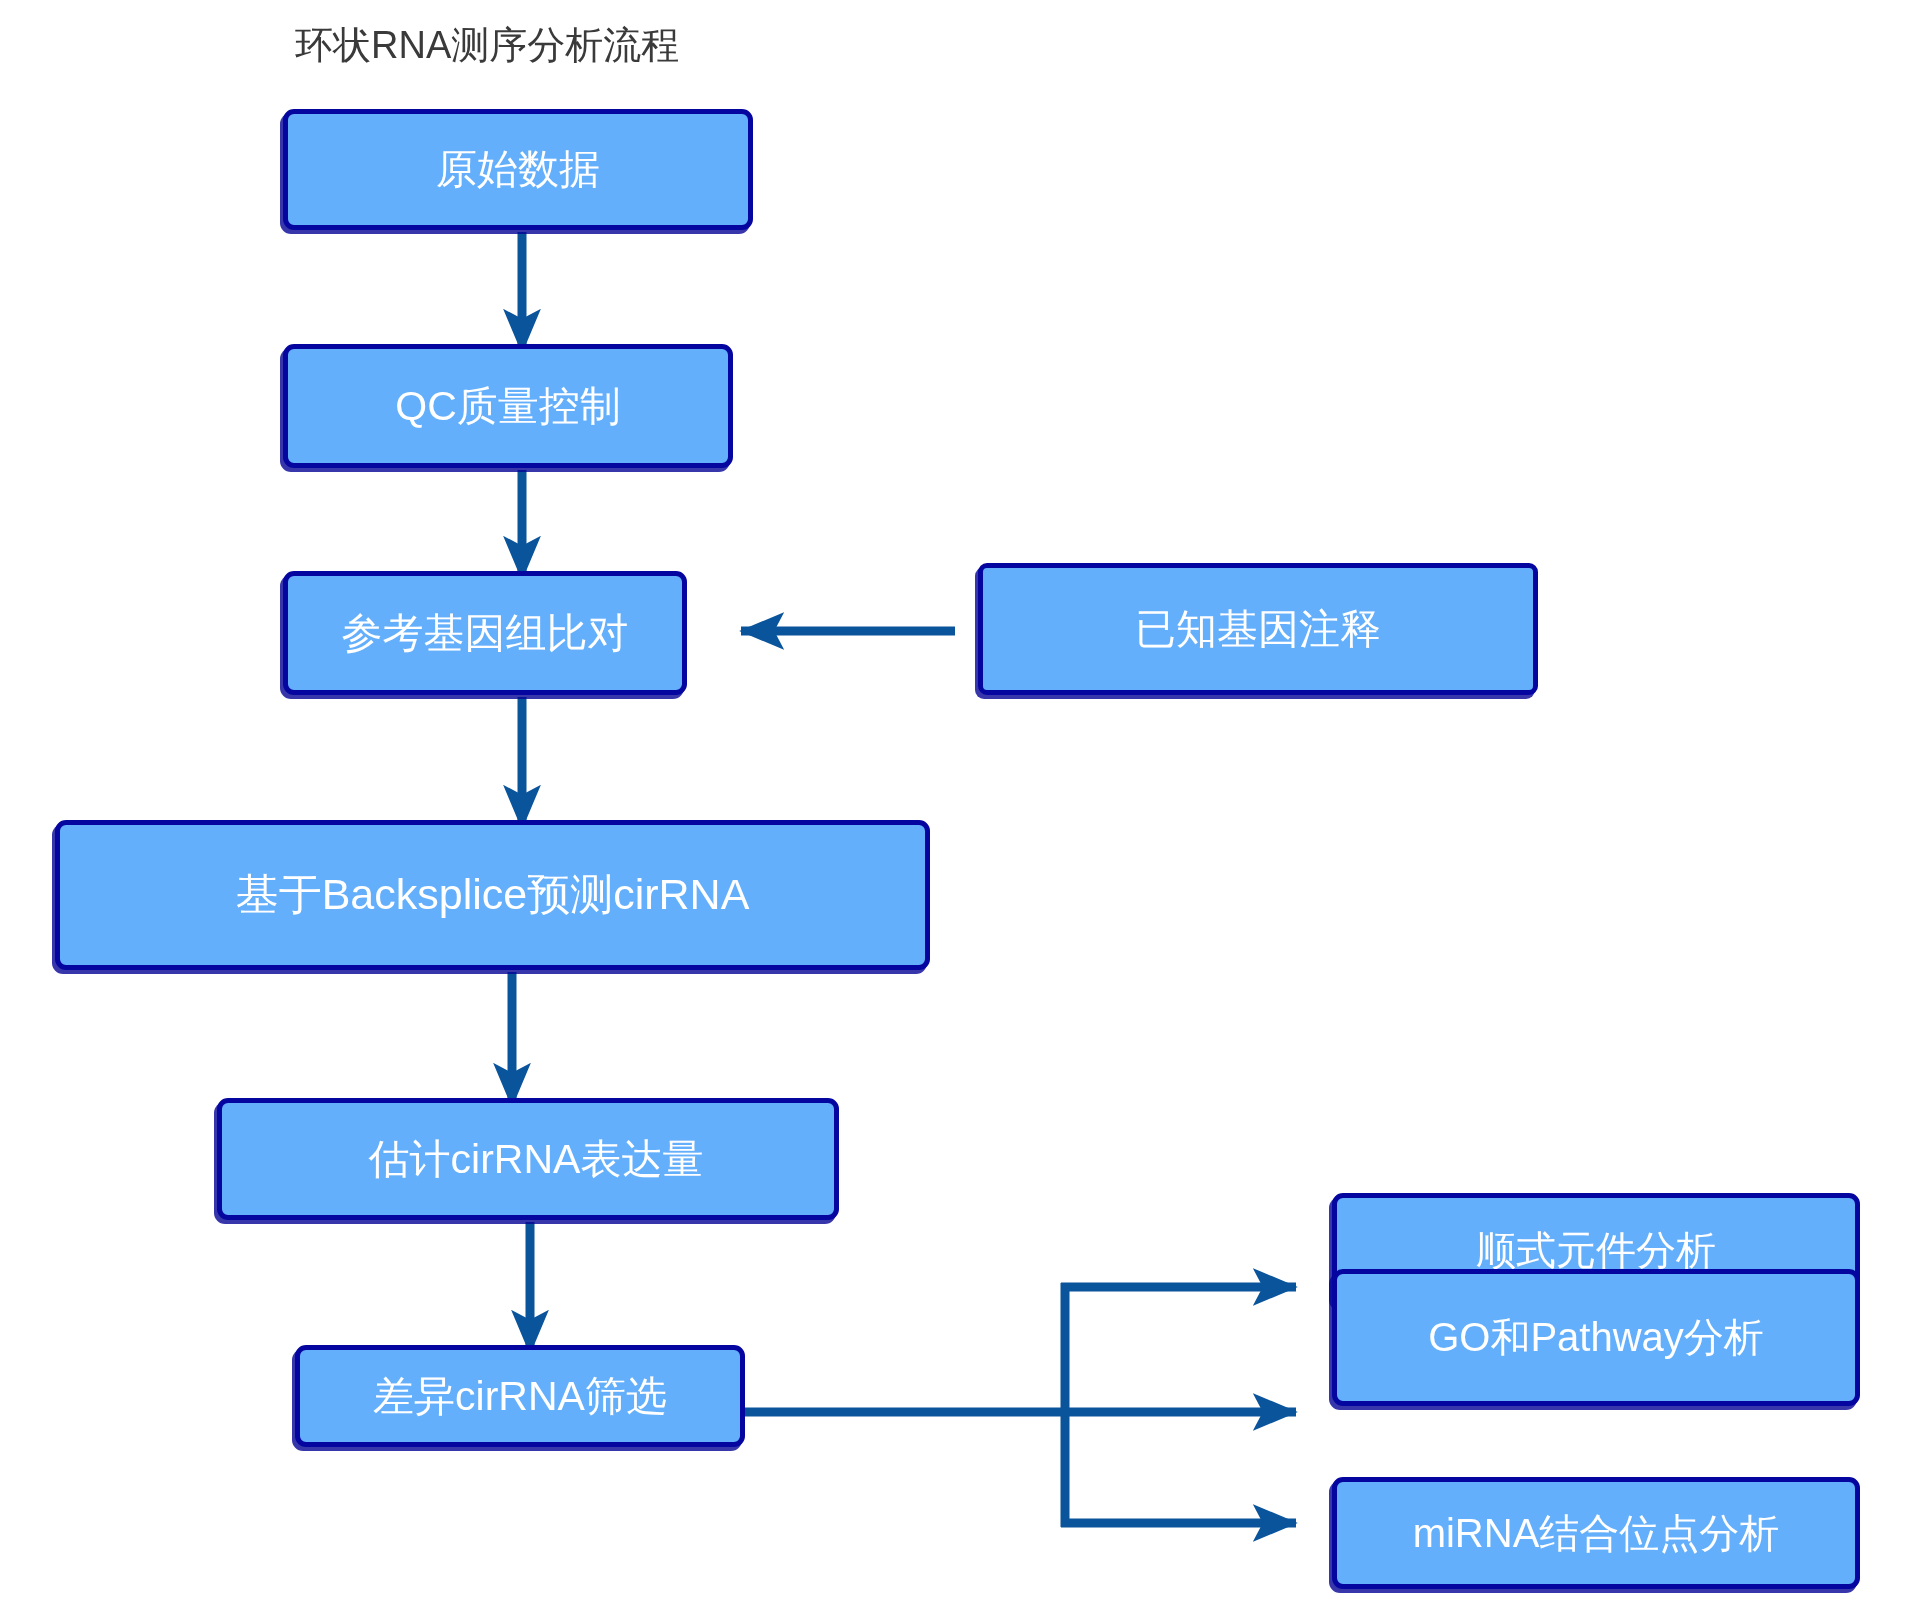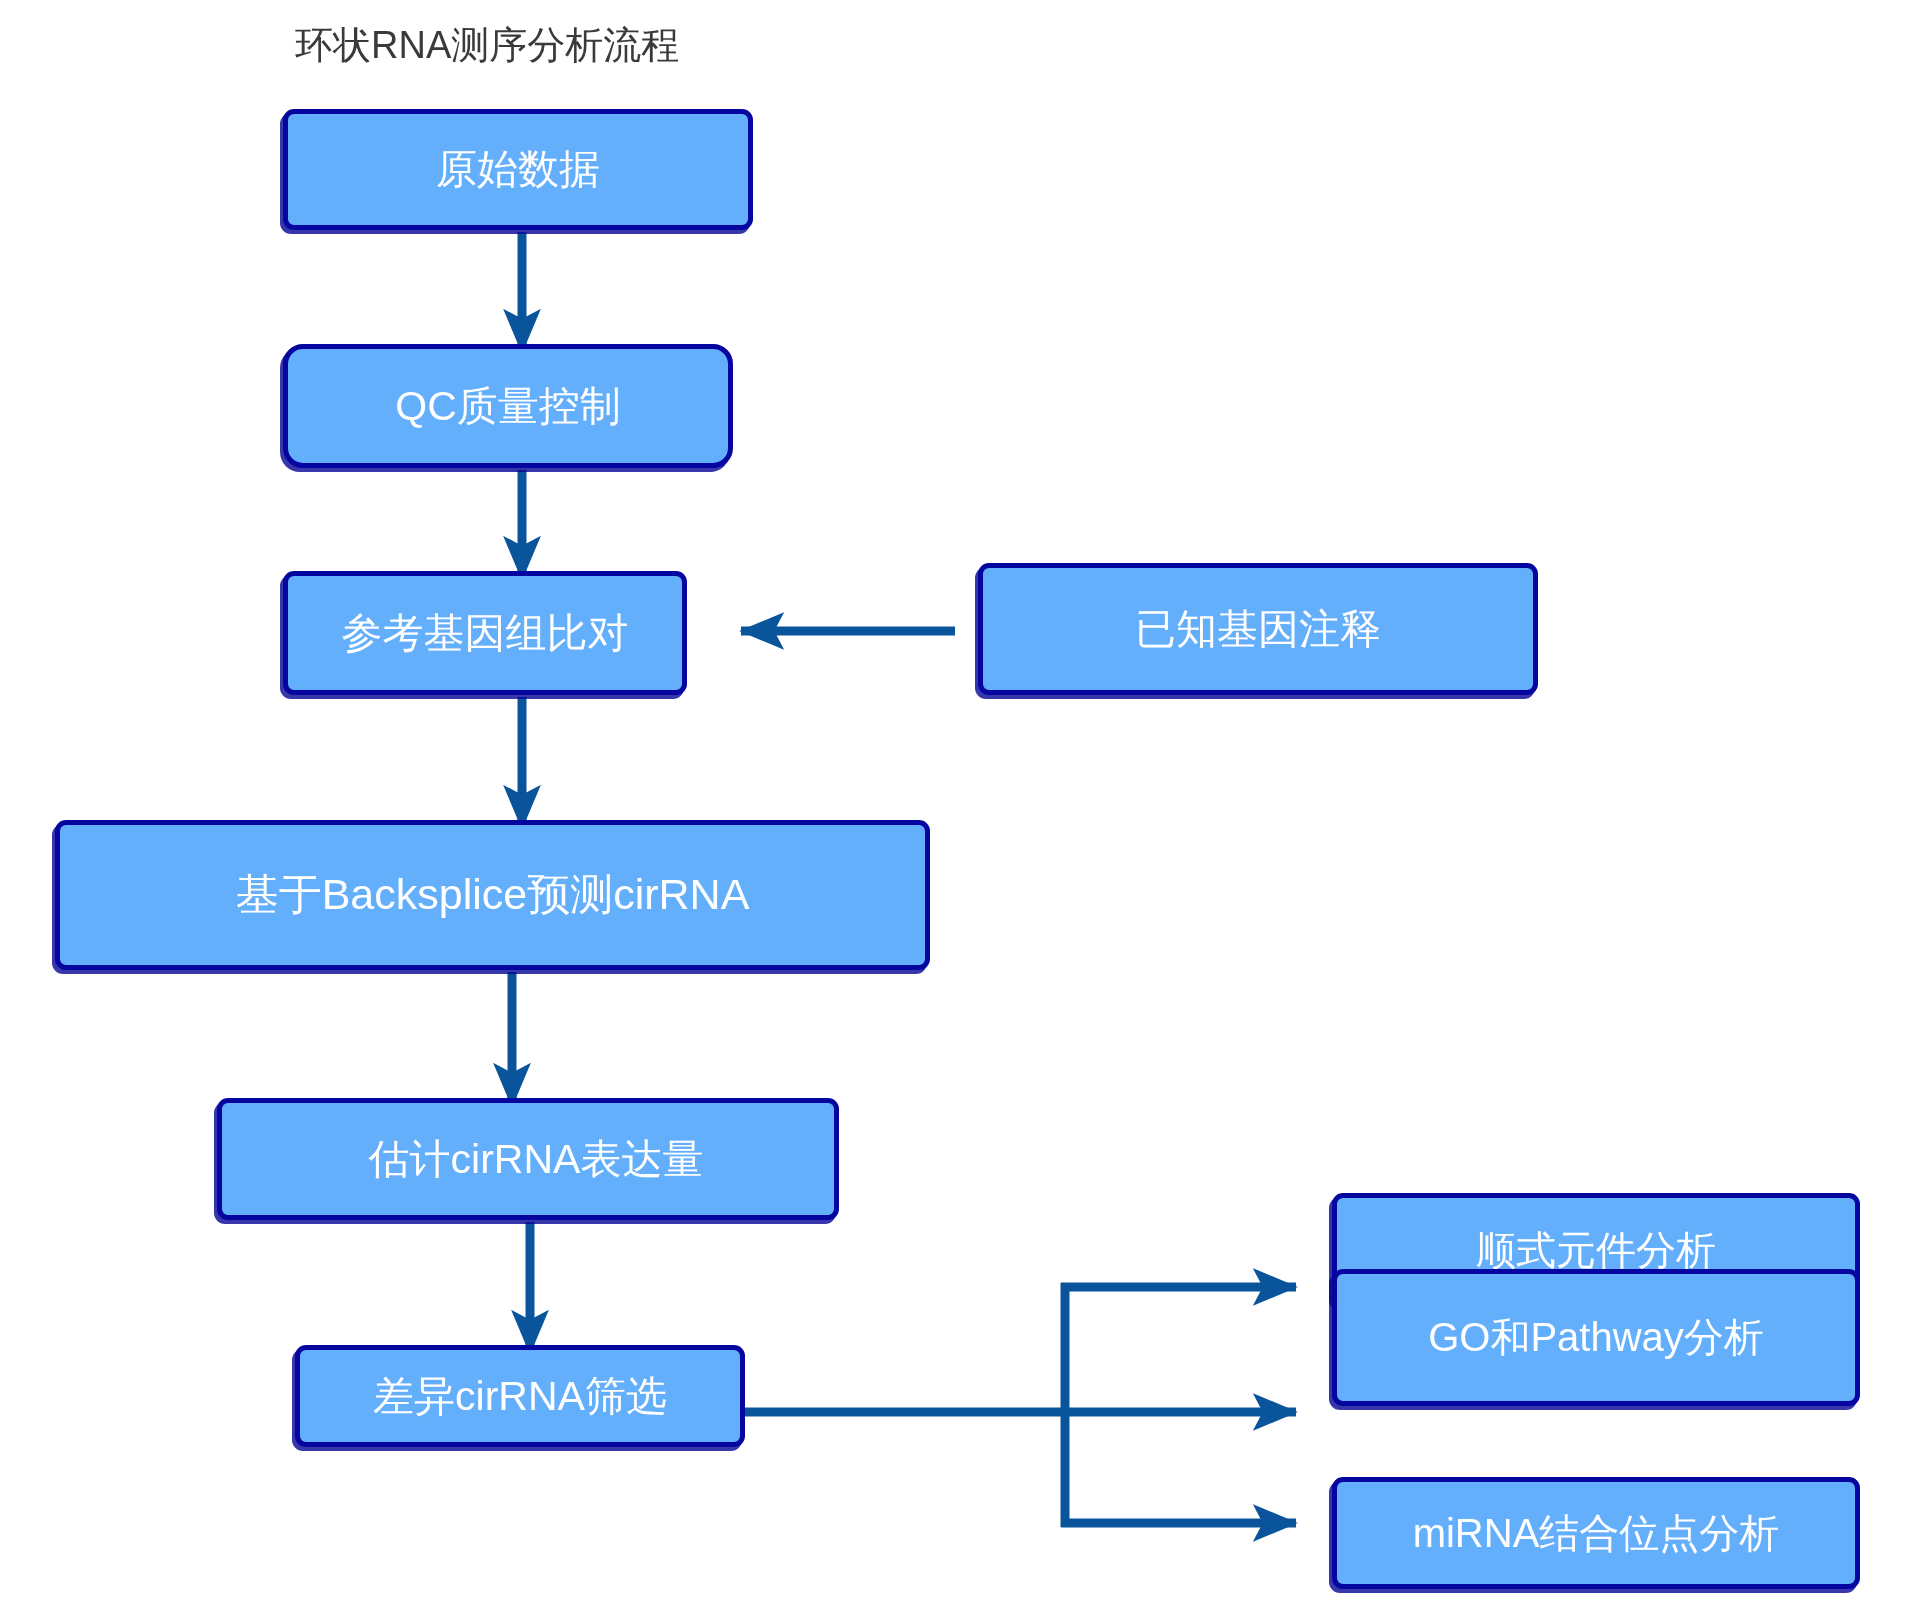--- a/index.html
+++ b/index.html
@@ -67,25 +67,25 @@
     <path d="M1065,1283 V1527"></path>
     <path d="M745,1412 H1296" marker-end="url(#ah)"></path>
     <path d="M1061,1287 H1296" marker-end="url(#ah)"></path>
     <path d="M1061,1523 H1296" marker-end="url(#ah)"></path>
   </svg>
 
   <div class="diagram-title">环状RNA测序分析流程</div>
 
   <div class="node" style="left:283px;top:109px;width:470px;height:121px;">原始数据</div>
 
-  <div class="node" style="left:283px;top:344px;width:450px;height:124px;border-radius:20px;">QC质量控制</div>
+  <div class="node" style="left:283px;top:344px;width:450px;height:124px;">QC质量控制</div>
 
   <div class="node" style="left:283px;top:571px;width:404px;height:124px;">参考基因组比对</div>
 
-  <div class="node" style="left:978px;top:563px;width:560px;height:132px;">已知基因注释</div>
+  <div class="node" style="left:978px;top:563px;width:560px;height:132px;border-radius:9px;">已知基因注释</div>
 
   <div class="node large" style="left:55px;top:820px;width:875px;height:150px;">基于Backsplice预测cirRNA</div>
 
   <div class="node" style="left:217px;top:1098px;width:622px;height:122px;padding-left:16px;">估计cirRNA表达量</div>
 
   <div class="node" style="left:295px;top:1345px;width:450px;height:102px;">差异cirRNA筛选</div>
 
   <div class="node side" style="left:1332px;top:1193px;width:528px;height:114px;">顺式元件分析</div>
 
   <div class="node side" style="left:1332px;top:1269px;width:528px;height:137px;">GO和Pathway分析</div>

